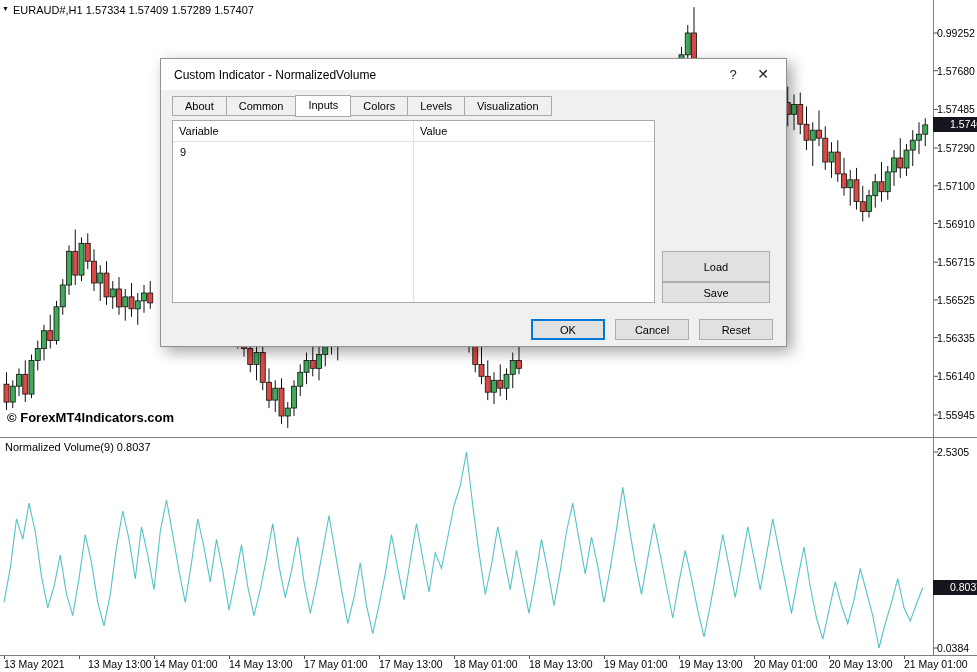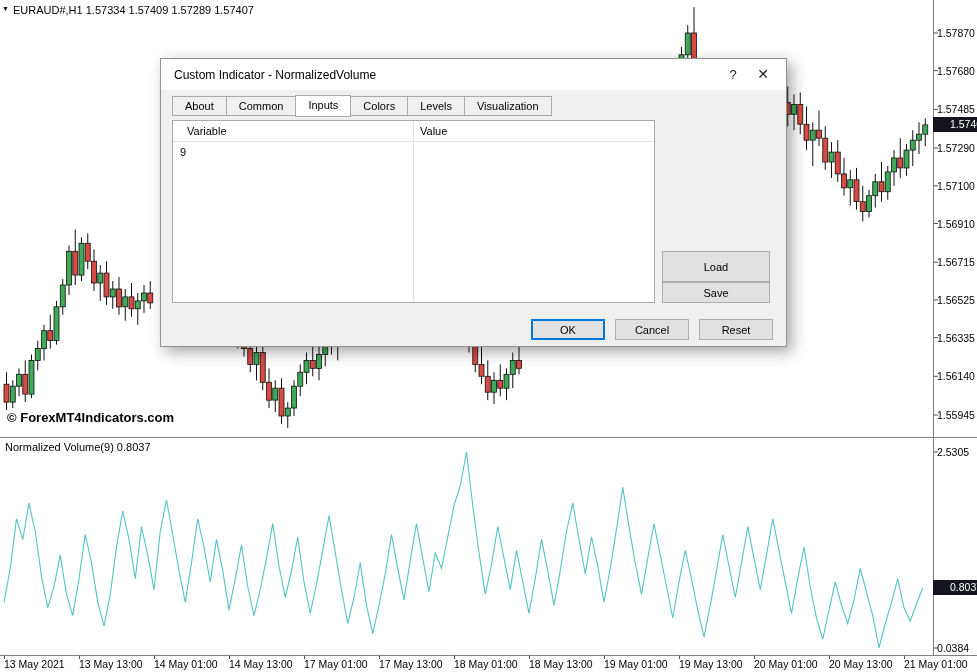--- a/index.html
+++ b/index.html
@@ -30,21 +30,21 @@
   .tb-btn{width:30px;height:31px;line-height:31px;text-align:center;font-size:13px;color:#222;cursor:default;}
   .tb-close{margin-right:8px;font-size:14px;}
   .tabs{position:absolute;left:11px;top:37px;display:flex;}
   .tab{height:18px;line-height:18px;padding:0 12px;font-size:11px;background:#f0f0f0;
     border:1px solid #a9a9a9;margin-right:-1px;}
   .tab.active{background:#ffffff;height:20px;margin-top:-1px;position:relative;z-index:2;}
   .param-table{position:absolute;left:11px;top:61px;width:481px;height:181px;background:#fff;
     border:1px solid #a5aab0;font-size:11px;}
   .v-divider{position:absolute;left:240px;top:0;bottom:0;width:1px;background:#e2e2e2;}
   .t-head{display:flex;height:20px;line-height:20px;border-bottom:1px solid #e2e2e2;}
-  .t-head .c1{width:240px;padding-left:14px;box-sizing:border-box;}
+  .t-head .c1{width:240px;padding-left:6px;box-sizing:border-box;}
   .t-head .c2{padding-left:7px;flex:1;}
   .t-row{display:flex;height:19px;align-items:center;}
   .t-row .c1{width:240px;padding-left:3px;box-sizing:border-box;display:flex;align-items:center;}
   .t-row .c2{padding-left:7px;flex:1;}
   .icon-123{display:inline-block;width:17px;height:13px;background:#cfe3f7;border:1px solid #6da3d8;
     color:#234a77;font-size:8px;line-height:12px;text-align:center;margin:0 5px 0 1px;box-sizing:border-box;}
   .btn{position:absolute;background:#e1e1e1;border:1px solid #adadad;font-size:11px;
     font-family:"Liberation Sans",sans-serif;color:#000;padding:0;box-sizing:border-box;cursor:default;}
   .btn-load{left:501px;top:192px;width:108px;height:31px;}
   .btn-save{left:501px;top:223px;width:108px;height:21px;}
@@ -280,33 +280,33 @@
       <span class="c2">9</span>
     </div>
   </div>
   <button class="btn btn-load">Load</button>
   <button class="btn btn-save">Save</button>
   <button class="btn btn-ok">OK</button>
   <button class="btn btn-cancel">Cancel</button>
   <button class="btn btn-reset">Reset</button>
 </div>
 
-<div class="abs price-label" style="top: 27px;">1.57870</div>
+<div class="abs price-label" style="top: 27px;">0.99252</div>
 <div class="abs price-label" style="top: 64.7039px;">1.57680</div>
 <div class="abs price-label" style="top: 103.4px;">1.57485</div>
 <div class="abs price-label" style="top: 142.096px;">1.57290</div>
 <div class="abs price-label" style="top: 179.8px;">1.57100</div>
 <div class="abs price-label" style="top: 217.504px;">1.56910</div>
 <div class="abs price-label" style="top: 256.2px;">1.56715</div>
 <div class="abs price-label" style="top: 293.904px;">1.56525</div>
 <div class="abs price-label" style="top: 331.608px;">1.56335</div>
 <div class="abs price-label" style="top: 370.304px;">1.56140</div>
 <div class="abs price-label" style="top: 409px;">1.55945</div>
 <div class="abs time-label" style="left: 4px;">13 May 2021</div>
-<div class="abs time-label" style="left: 79px; text-align: center;">13 May 13:00</div>
+<div class="abs time-label" style="left: 88px; text-align: center;">13 May 13:00</div>
 <div class="abs time-label" style="left: 154px;">14 May 01:00</div>
 <div class="abs time-label" style="left: 229px;">14 May 13:00</div>
 <div class="abs time-label" style="left: 304px;">17 May 01:00</div>
 <div class="abs time-label" style="left: 379px;">17 May 13:00</div>
 <div class="abs time-label" style="left: 454px;">18 May 01:00</div>
 <div class="abs time-label" style="left: 529px;">18 May 13:00</div>
 <div class="abs time-label" style="left: 604px;">19 May 01:00</div>
 <div class="abs time-label" style="left: 679px;">19 May 13:00</div>
 <div class="abs time-label" style="left: 754px;">20 May 01:00</div>
 <div class="abs time-label" style="left: 829px;">20 May 13:00</div>

